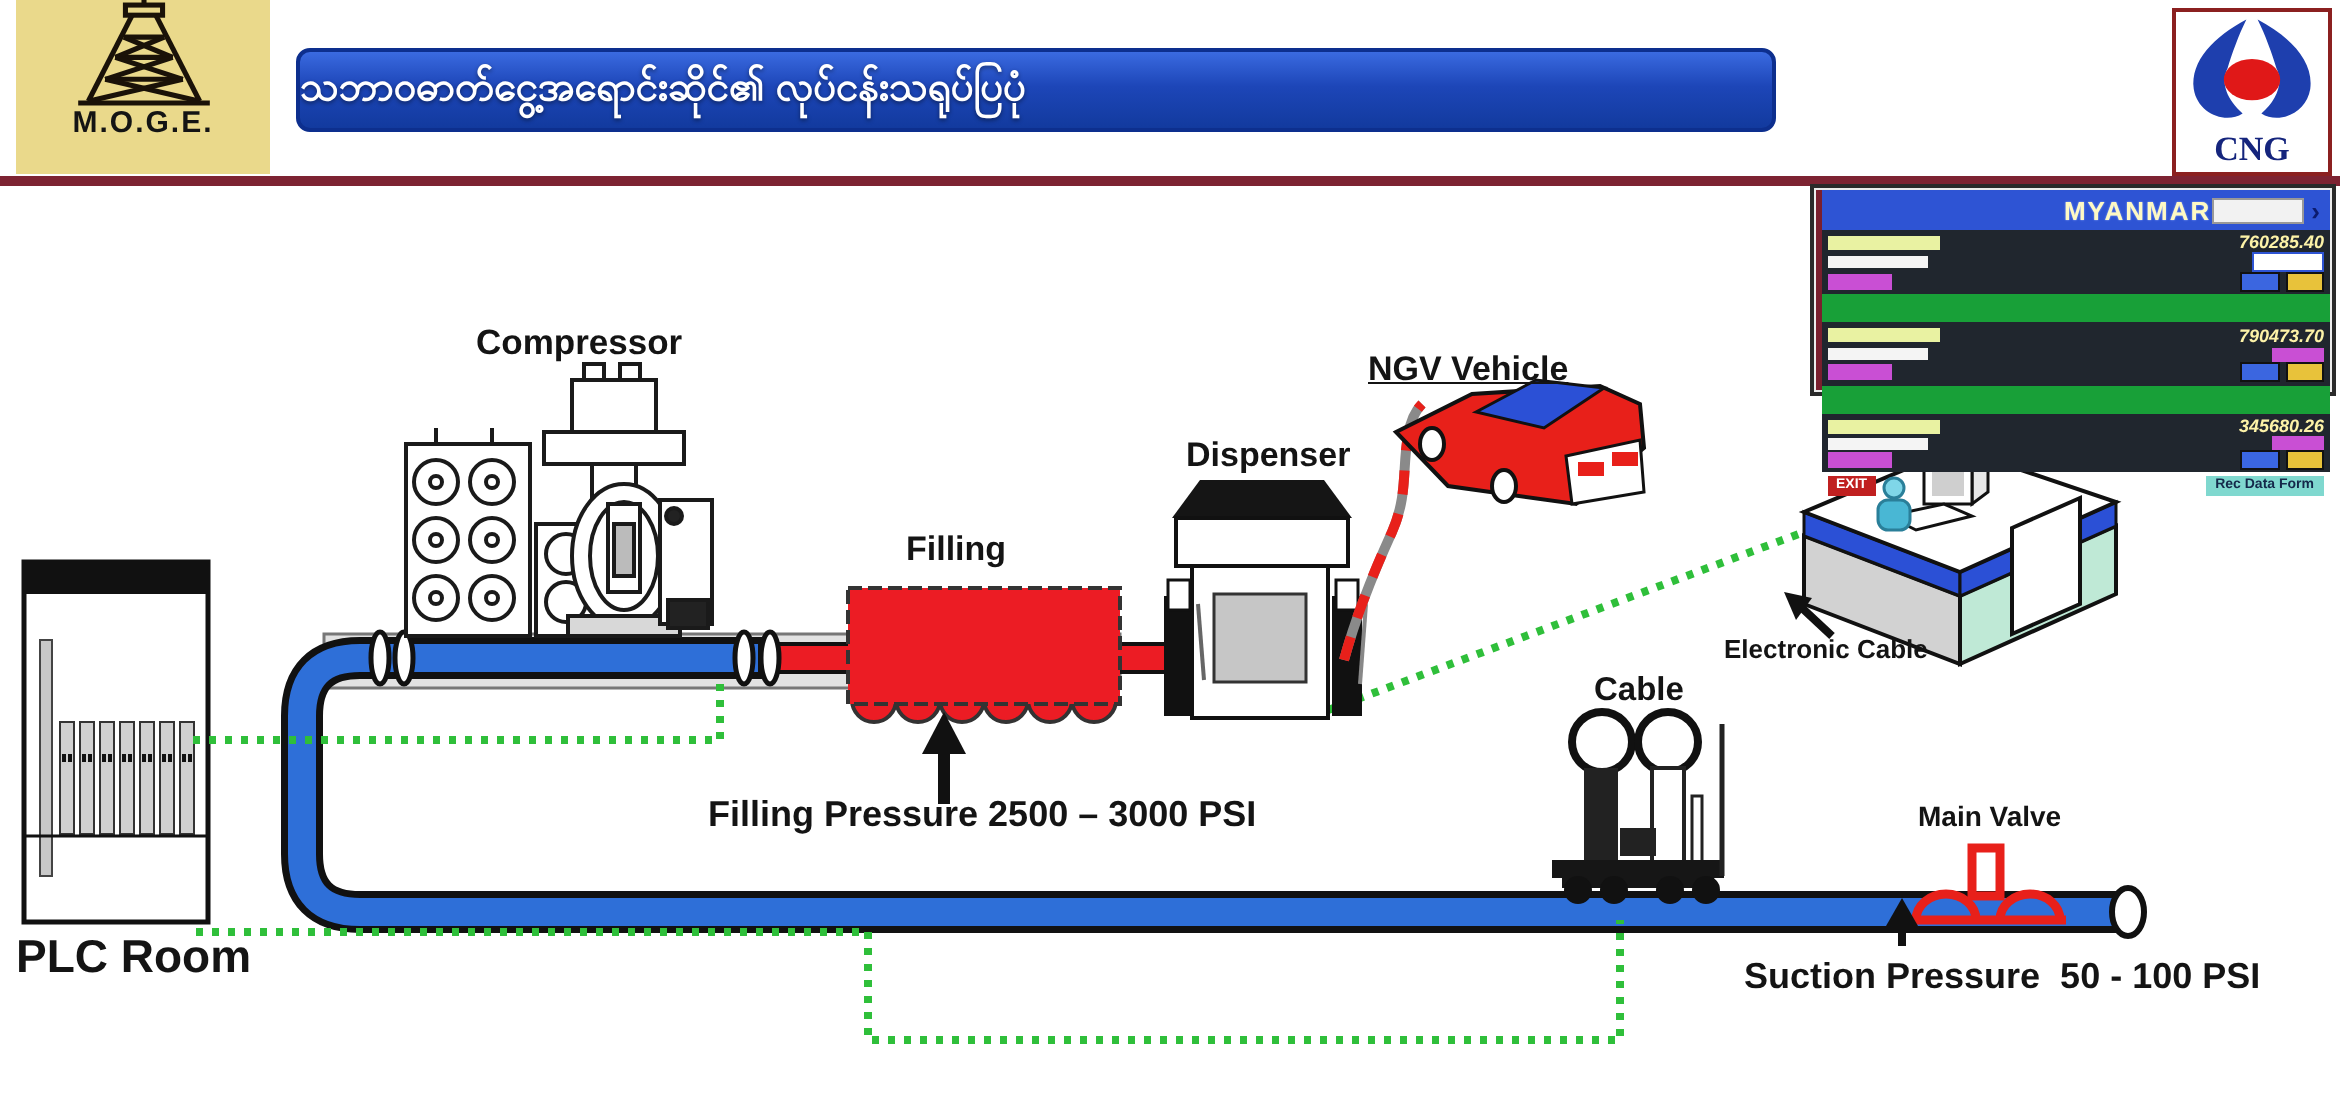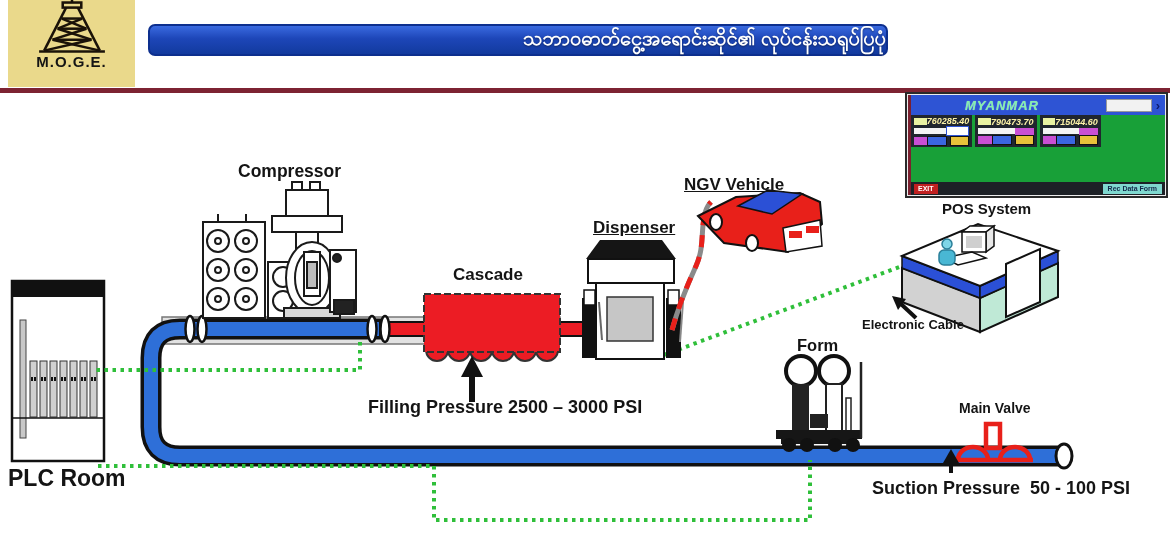--- a/index.html
+++ b/index.html
@@ -5,41 +5,41 @@
   html,body{margin:0;padding:0;background:#888;}
   #stage{
     position:relative;width:1170px;height:550px;background:#ffffff;
     font-family:"Liberation Sans",sans-serif;overflow:hidden;
   }
   .abs{position:absolute;}
   
   #moge-logo{left:8px;top:0;width:127px;height:87px;background:#ead98b;
     display:flex;flex-direction:column;align-items:center;justify-content:flex-end;z-index:3;}
   #moge-label{font-weight:bold;font-size:15px;color:#141414;letter-spacing:1px;line-height:15px;padding-bottom:18px;}
-  #title-bar{left:148px;top:24px;width:740px;height:32px;border-radius:7px;
+  #title-bar{left:148px;top:24px;width:740px;height:42px;border-radius:7px;
     background:linear-gradient(#3a6ae0 0%,#1d46b8 45%,#123a9e 100%);
-    border:2px solid #0d2f8e;box-sizing:border-box;display:flex;align-items:center;justify-content:flex-end;z-index:3;}
+    border:2px solid #0d2f8e;box-sizing:border-box;display:flex;align-items:center;justify-content:flex-start;z-index:3;}
   #title-text{color:#ffffff;font-weight:bold;font-size:20px;text-shadow:0 1px 2px rgba(0,0,0,.45);}
   #cng-logo{left:1086px;top:4px;width:80px;height:84px;background:#ffffff;border:2px solid #8b2020;
     box-sizing:border-box;display:flex;flex-direction:column;align-items:center;z-index:3;}
   #cng-label{font-family:"Liberation Serif",serif;font-weight:bold;font-size:17px;color:#15257d;line-height:14px;}
   #maroon-line{left:0;top:88px;width:1170px;height:5px;background:#7d2332;z-index:1;}
   
   .lbl{color:#141414;font-weight:bold;z-index:4;white-space:pre;}
   
   #monitor{left:905px;top:92px;width:263px;height:106px;background:#ececec;border:2px solid #2a2a2a;
     box-sizing:border-box;padding:1px;z-index:5;}
   #mon-screen{width:100%;height:100%;background:#1d2126;border-left:3px solid #7a1f2e;box-sizing:border-box;
     display:flex;flex-direction:column;}
   #mon-header{height:20px;background:#2e54d4;display:flex;align-items:center;position:relative;flex:0 0 auto;}
-  #mon-title{flex:1;text-align:left;font-weight:bold;font-style:italic;font-size:13px;color:#86efac;
+  #mon-title{flex:1;text-align:right;font-weight:bold;font-size:13px;color:#fef9c3;
     text-shadow:0 0 1px #9db4ff;letter-spacing:1px;}
   .mon-chip{width:44px;height:11px;background:#f2f2f2;border:1px solid #999;margin-right:4px;}
   .mon-arrow{color:#0b1b6e;font-weight:bold;font-size:13px;margin-right:5px;}
-  #mon-body{flex:1;display:grid;grid-template-columns:1fr 1fr 1fr 1fr;grid-template-rows:1fr 1fr;gap:3px;background:#18a038;}
+  #mon-body{flex:1;display:grid;grid-template-columns:1fr;grid-template-rows:1fr 1fr;gap:14px;background:#18a038;}
   .mon-panel{background:#20262e;overflow:hidden;display:flex;flex-direction:column;justify-content:space-evenly;padding:1px 3px;}
   .prow{display:flex;align-items:center;justify-content:space-between;}
   .bar-yellow{width:56px;height:7px;background:#e9f2a2;}
   .reading{font-size:9px;font-weight:bold;font-style:italic;color:#fdf3a8;letter-spacing:0;}
   .bar-white{width:50px;height:6px;background:#f4f4f4;}
   .bar-magenta{width:26px;height:7px;background:#c94fd4;}
   .bar-magenta.lg{width:32px;height:8px;}
   .bluebox{width:34px;height:8px;background:#ffffff;border:1px solid #2e54d4;}
   .chip-blue{width:18px;height:8px;background:#3b66e0;border:1px solid #111;}
   .chip-yel{width:17px;height:8px;background:#e8c23a;border:1px solid #111;margin-left:3px;}
@@ -73,20 +73,28 @@
         <line x1="55" y1="0" x2="55" y2="3"></line>
       </g>
     </svg>
     <div id="moge-label">M.O.G.E.</div>
   </div>
 
   <div class="abs" id="title-bar">
     <span id="title-text">သဘာဝဓာတ်ငွေ့အရောင်းဆိုင်၏ လုပ်ငန်းသရုပ်ပြပုံ</span>
   </div>
 
+  <div class="abs" id="cng-logo">
+    <svg width="76" height="62" viewBox="0 0 80 66">
+      <path d="M37 4 C20 13 7 26 9 41 C11 54 26 60 35 54 C27 47 23 38 27 30 C29 23 33 12 37 4 Z" fill="#1e3fae"></path>
+      <path d="M43 4 C60 13 73 26 71 41 C69 54 54 60 45 54 C53 47 57 38 53 30 C51 23 47 12 43 4 Z" fill="#1e3fae"></path>
+      <ellipse cx="40" cy="36" rx="15" ry="11" fill="#e01818"></ellipse>
+    </svg>
+    <div id="cng-label">CNG</div>
+  </div>
 
   <svg class="abs" style="left:0;top:0;z-index:2;" width="1170" height="550" viewBox="0 0 1170 550">
 
     <rect x="162" y="317" width="398" height="27" fill="#e2e2e2" stroke="#777" stroke-width="1.5"></rect>
 
     <g>
       <path d="M 384 329 L 180 329 Q 151 329 151 358 L 151 427 Q 151 456 180 456 L 1064 456" fill="none" stroke="#111" stroke-width="21"></path>
       <path d="M 384 329 L 180 329 Q 151 329 151 358 L 151 427 Q 151 456 180 456 L 1064 456" fill="none" stroke="#2e6fd8" stroke-width="14"></path>
       <ellipse cx="1064" cy="456" rx="8" ry="12" fill="#fff" stroke="#111" stroke-width="3"></ellipse>
     </g>
@@ -262,29 +270,29 @@
       <line x1="951" y1="473" x2="951" y2="461" stroke="#111" stroke-width="4"></line>
       <polygon points="943,463 959,463 951,449" fill="#111"></polygon>
     </g>
     <g>
       <line x1="916" y1="318" x2="901" y2="304" stroke="#111" stroke-width="4"></line>
       <polygon points="892,296 906,299 898,310" fill="#111"></polygon>
     </g>
   </svg>
 
   <div class="abs lbl" style="left:238px;top:161px;font-size:17.5px;">Compressor</div>
-  <div class="abs lbl" style="left:453px;top:265px;font-size:17px;">Cascade</div>
-  <div class="abs lbl" style="left:593px;top:218px;font-size:17px;text-decoration:underline;">Dispenser</div>
+  <div class="abs lbl" style="left:453px;top:265px;font-size:17px;">Filling</div>
+  <div class="abs lbl" style="left:593px;top:218px;font-size:17px;">Dispenser</div>
   <div class="abs lbl" style="left:684px;top:175px;font-size:17px;text-decoration:underline;">NGV Vehicle</div>
   <div class="abs lbl" style="left:942px;top:200px;font-size:15px;">POS System</div>
   <div class="abs lbl" style="left:862px;top:317px;font-size:13px;">Electronic Cable</div>
-  <div class="abs lbl" style="left:797px;top:336px;font-size:16.5px;">Form</div>
+  <div class="abs lbl" style="left:797px;top:336px;font-size:16.5px;">Cable</div>
   <div class="abs lbl" style="left:959px;top:400px;font-size:14px;">Main Valve</div>
   <div class="abs lbl" style="left:8px;top:465px;font-size:23px;">PLC Room</div>
-  <div class="abs lbl" style="left:368px;top:397px;font-size:18px;">Filling Pressure 2500 – 3000 PSI</div>
+  <div class="abs lbl" style="left:354px;top:397px;font-size:18px;">Filling Pressure 2500 – 3000 PSI</div>
   <div class="abs lbl" style="left:872px;top:478px;font-size:18px;">Suction Pressure  50 - 100 PSI</div>
 
   <div class="abs" id="monitor">
     <div id="mon-screen">
       <div id="mon-header">
         <span style="width:54px;"></span>
         <span id="mon-title">MYANMAR</span>
         <span class="mon-chip"></span>
         <span class="mon-arrow">›</span>
       </div>
@@ -319,21 +327,21 @@
               <span class="bar-magenta lg"></span>
             <span style="display:flex;">
                 <span class="chip-blue"></span>
             <span class="chip-yel"></span>
               </span>
             </div>
         </div>
         <div class="mon-panel">
           <div class="prow">
               <span class="bar-yellow"></span>
-            <span class="reading">715044.60</span>
+            <span class="reading">345680.26</span>
             </div>
           <div class="prow">
               <span class="bar-white"></span>
             <span class="bar-magenta"></span>
             </div>
           <div class="prow">
               <span class="bar-magenta lg"></span>
             <span style="display:flex;">
                 <span class="chip-blue"></span>
             <span class="chip-yel"></span>

